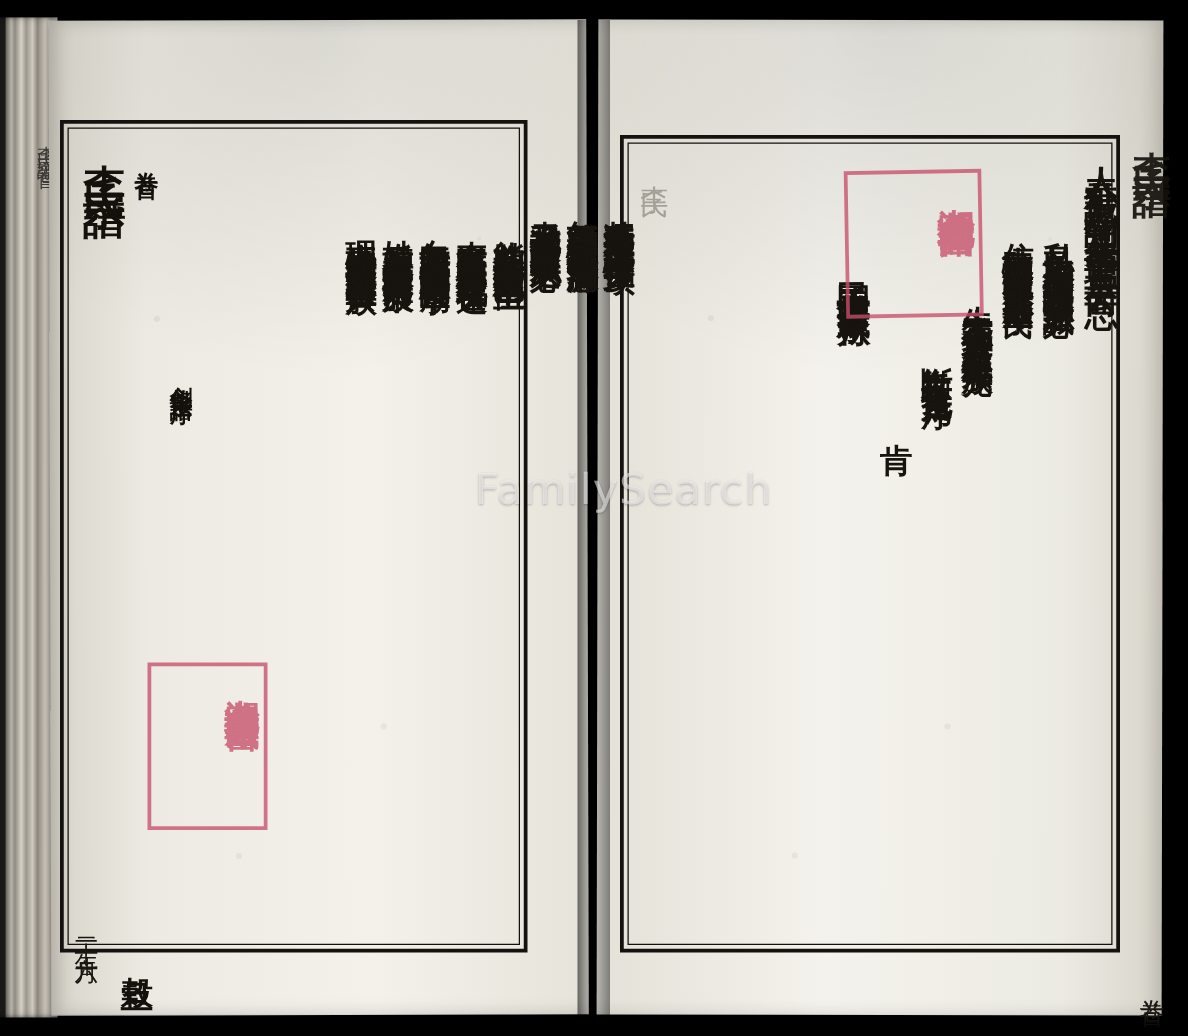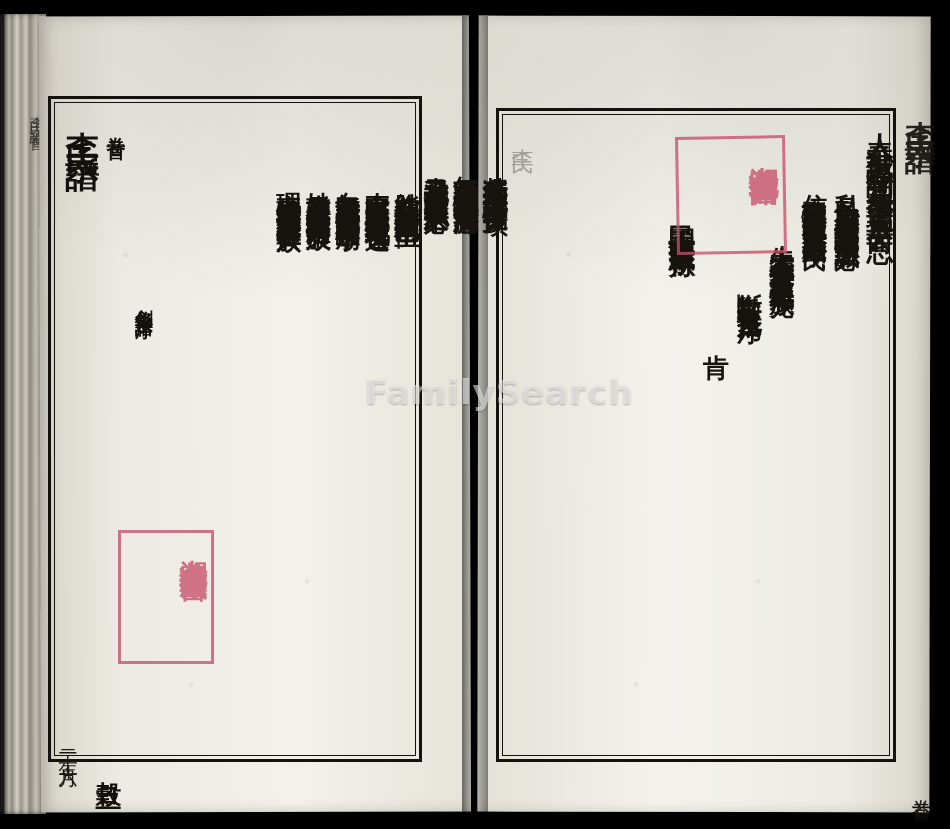--- a/index.html
+++ b/index.html
@@ -239,21 +239,21 @@
     top: 372px;
     text-align: center;
     font-family: "DejaVu Sans", sans-serif;
     font-size: 34px;
     color: rgba(250,250,250,.55);
     letter-spacing: 1px;
     text-shadow: 0 1px 2px rgba(0,0,0,.25);
     pointer-events: none;
     font-style: italic;
   }
-  .watermark .lam { font-weight: 700; font-style: normal; margin-left: 48px; }
+  .watermark .lam { font-weight: 400; font-style: normal; margin-left: 48px; }
 
   
   .speckle {
     position: absolute;
     left: 0; top: 0; right: 0; bottom: 0;
     pointer-events: none;
     background-image:
       radial-gradient(circle at 20% 30%, rgba(120,110,95,.10) 0 2px, transparent 3px),
       radial-gradient(circle at 62% 71%, rgba(120,110,95,.09) 0 2px, transparent 3px),
       radial-gradient(circle at 80% 22%, rgba(120,110,95,.08) 0 1px, transparent 2px),

